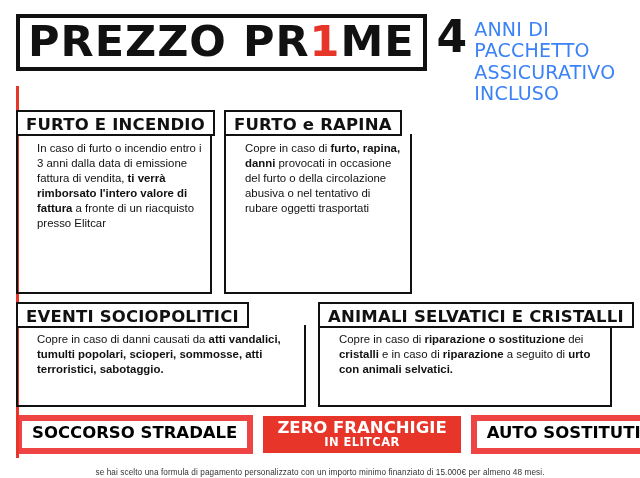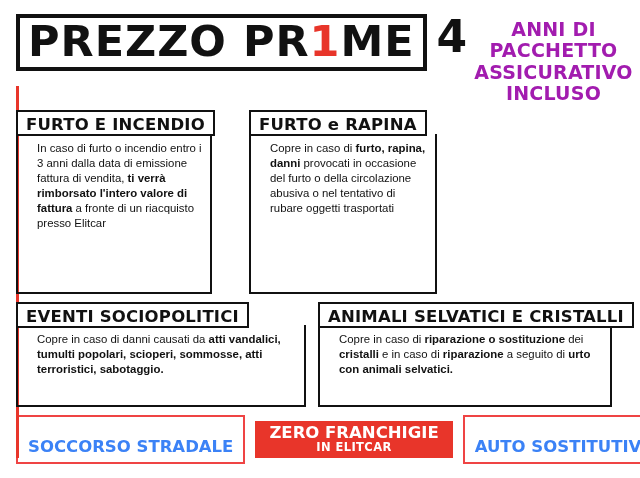--- a/index.html
+++ b/index.html
@@ -55,27 +55,26 @@
   }
   .big-four {
     font-size: 44px;
     font-weight: 900;
     color: #111;
     line-height: 0.95;
     font-family: "DejaVu Sans", sans-serif;
   }
   .headline-lines {
     font-size: 19px;
-    font-weight: 700;
-    color: #a21caf;
+    font-weight: 400;
+    color: #3b82f6;
     line-height: 1.12;
     letter-spacing: 0.2px;
     padding-top: 3px;
     font-family: "DejaVu Sans", sans-serif;
-    text-align: center;
   }
   
   .red-rule {
     position: absolute;
     left: 16px;
     top: 86px;
     width: 3px;
     height: 372px;
     background: #e8352a;
   }
@@ -111,42 +110,42 @@
     font-size: 11.4px;
     line-height: 1.33;
     color: #111;
     box-sizing: border-box;
   }
   .card-body b {
     font-weight: 900;
   }
   
   .col1 { width: 196px; }
-  .col2 { width: 188px; margin-left: 25px; }
+  .col2 { width: 188px; }
   .col3 { width: 190px; }
   .r1 .card-body { height: 160px; }
   
   .col4 { width: 290px; }
   .col5 { width: 294px; }
   .r2 { margin-top: 4px; }
   .r2 .card-body { height: 82px; }
   
   .bottom {
     display: flex;
     align-items: center;
     justify-content: space-between;
     gap: 10px;
     margin-top: 8px;
   }
   .pill {
-    border: 2px solid #ef4444;
-    padding: 20px 10px 6px 10px;
+    border: 6px solid #ef4444;
+    padding: 2px 10px 6px 10px;
     font-size: 16.5px;
     font-weight: 900;
-    color: #3b82f6;
+    color: #000000;
     font-family: "DejaVu Sans", sans-serif;
     white-space: nowrap;
   }
   .pill-red {
     background: #e8352a;
     border: none;
     color: #fff;
     text-align: center;
     padding: 4px 14px 5px 14px;
     line-height: 1.02;

